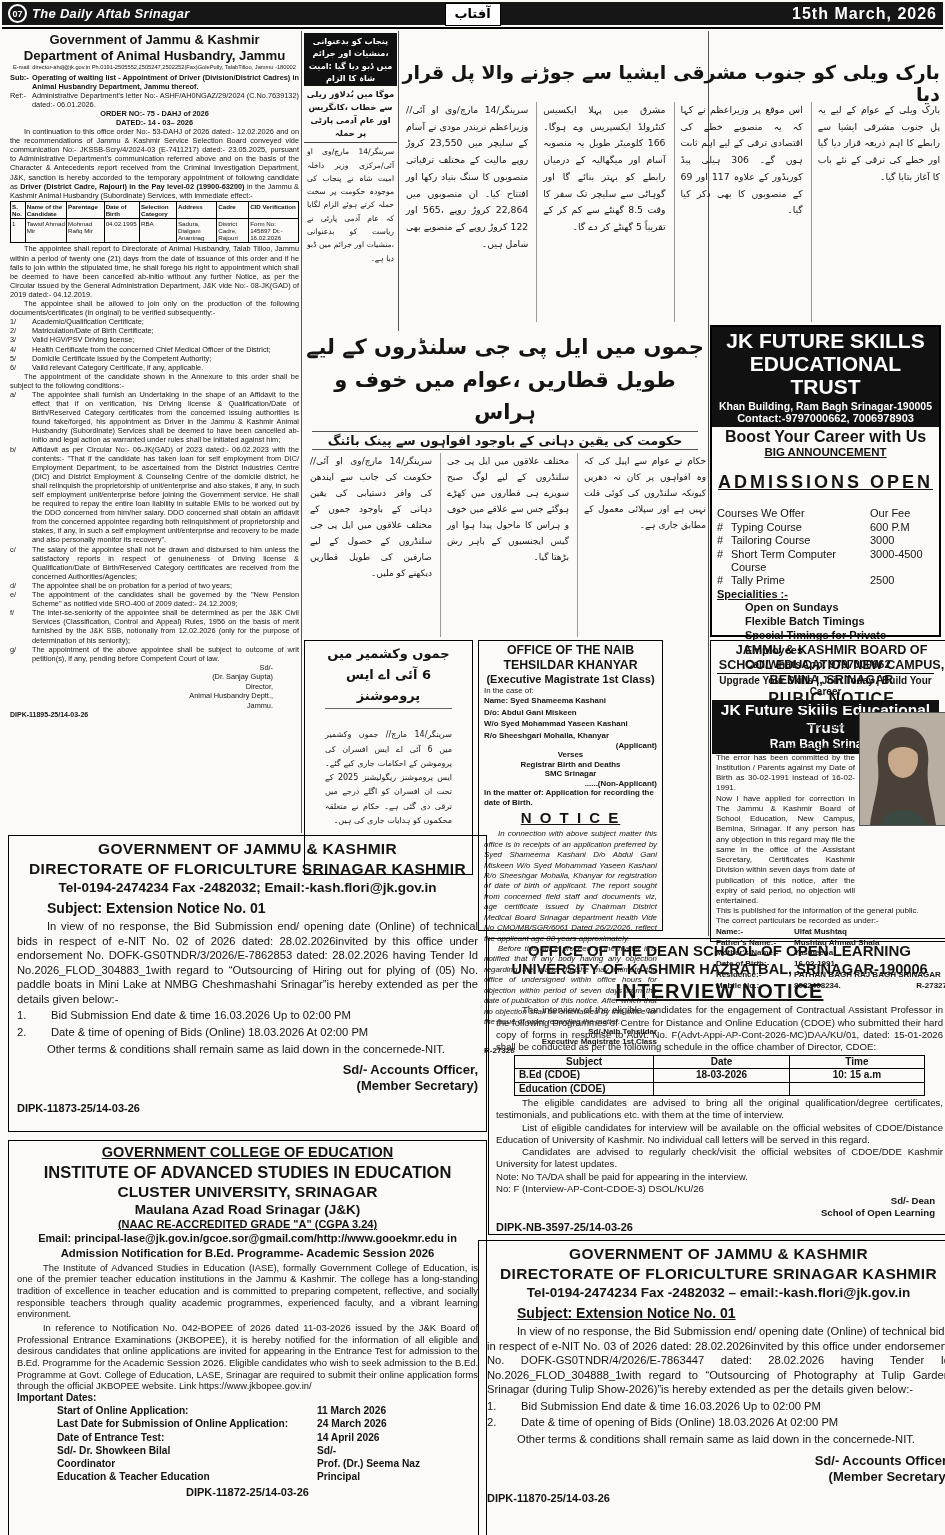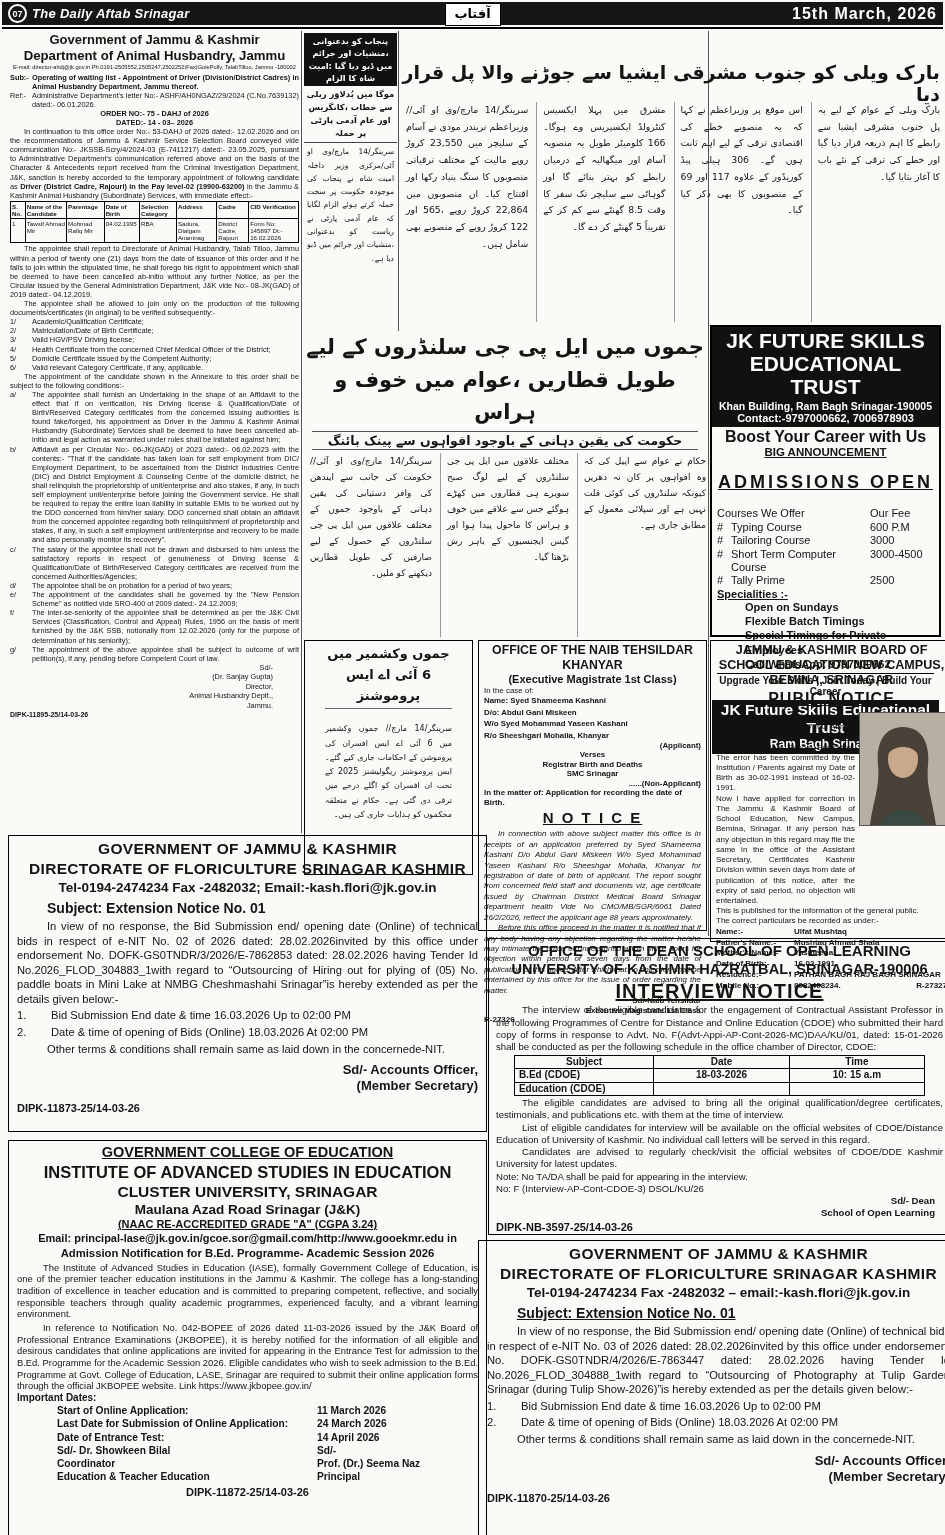--- a/index.html
+++ b/index.html
@@ -68,23 +68,23 @@
   
   .lpg{left:304px;top:331px;width:402px;height:306px;overflow:hidden;}
   .lpg .h{font-size:21px;font-weight:bold;text-align:center;line-height:1.55;}
   .lpg .s{font-size:12.5px;font-weight:bold;text-align:center;border-top:1px solid #555;border-bottom:1px solid #555;padding:1px 0;margin:2px 8px;}
   .lpg .cols{display:flex;gap:8px;margin-top:3px;height:195px;}
   .lpg .col{flex:1;font-size:9px;line-height:1.78;text-align:justify;overflow:hidden;border-left:1px solid #999;padding-left:6px;}
   .lpg .col:last-child{border-left:none;}
   
   .ubox{left:304px;top:640px;width:169px;height:235px;border:1.6px solid #000;padding:3px 20px;overflow:hidden;}
   .ubox .h{font-size:13px;font-weight:bold;text-align:center;line-height:1.6;border-bottom:1px solid #666;padding-bottom:2px;}
-  .ubox .bd{font-size:8px;line-height:1.78;text-align:justify;margin-top:13px;}
-  
-  .teh{left:478px;top:640px;width:229px;height:291px;border:1.6px solid #000;padding:2px 5px;font-size:7.9px;line-height:1.2;}
+  .ubox .bd{font-size:8px;line-height:1.78;text-align:justify;margin-top:19px;}
+  
+  .teh{left:478px;top:640px;width:185px;height:291px;border:1.6px solid #000;padding:2px 5px;font-size:7.9px;line-height:1.2;}
   .teh .t1{font-size:12.3px;font-weight:bold;text-align:center;}
   .teh .t2{font-size:11px;font-weight:bold;text-align:center;}
   .teh .cl{font-weight:bold;line-height:1.45;}
   .teh .nw{font-size:15px;font-weight:bold;text-align:center;letter-spacing:2px;text-decoration:underline;margin:2px 0;}
   .teh .p{text-align:justify;text-indent:14px;line-height:1.32;font-style:italic;}
   
   .brd{left:710px;top:640px;width:231px;height:296px;border:1.6px solid #000;padding:2px 5px;font-size:8px;line-height:1.28;position:absolute;}
   .brd .t{font-size:12.6px;font-weight:bold;text-align:center;line-height:1.2;}
   .brd .nw{font-size:16px;font-weight:bold;text-align:center;letter-spacing:1px;text-decoration:underline;margin:1px 0 2px;}
   .brd .p{text-align:justify;}

